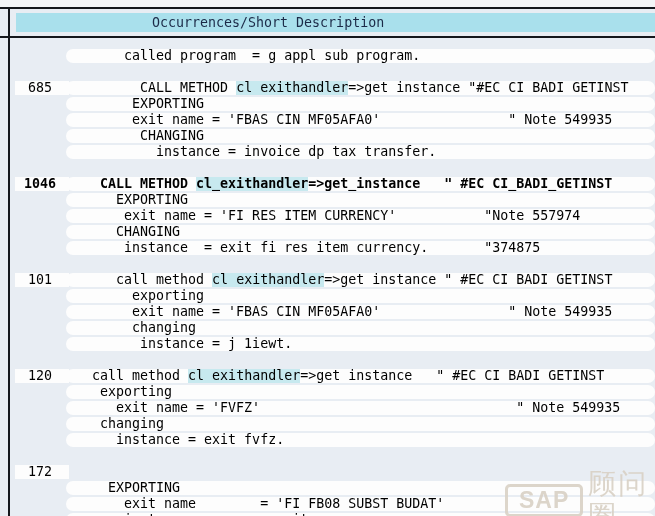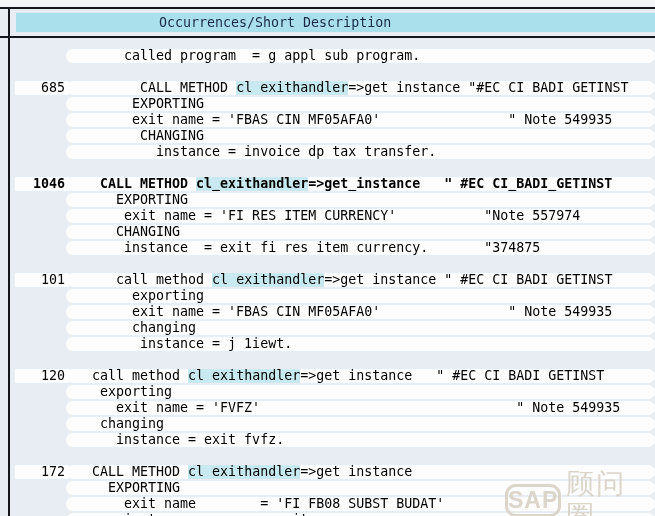--- a/index.html
+++ b/index.html
@@ -8,39 +8,39 @@
     position:relative; width:655px; height:516px; overflow:hidden;
     background:var(--page-bg,#e8edf3);
     font-family:"DejaVu Sans Mono","Liberation Mono",monospace;
     font-size:13.3px; color:var(--code-text,#000);
   }
   .top-strip { position:absolute; top:0; left:0; right:0; height:7px; background:var(--top-strip-bg,#f3f5f7); }
   .hline { position:absolute; left:0; right:0; height:2px; background:var(--line-color,#14171c); }
   .hline.top { top:7px; }
   .hline.under-header { top:36px; }
   .vline { position:absolute; left:8px; top:7px; bottom:0; width:2px; background:var(--line-color,#14171c); }
-  .header-band { position:absolute; left:16px; right:0; top:13px; height:19px; background:var(--header-bg,#a9e0ec);padding-left:7px; }
+  .header-band { position:absolute; left:16px; right:0; top:13px; height:19px; background:var(--header-bg,#a9e0ec); }
   .header-band .title { display:block; line-height:19px; padding-left:136px; color:var(--header-text,#1b2a47); white-space:pre; }
   .row { position:absolute; left:0; right:0; height:14px; line-height:14px; }
   .num {
     position:absolute; left:15px; width:54px; height:14px;
-    background:var(--row-bg,#fdfdfd); text-align:right; padding-right:4px;
+    background:var(--row-bg,#fdfdfd); text-align:center; padding-right:4px;
   }
   .code {
     position:absolute; left:66px; right:0; height:14px;
     background:var(--row-bg,#fdfdfd); white-space:pre; padding-left:2px; overflow:hidden;border-radius:7px;
   }
   .hl { background:var(--highlight-bg,#c7e9ef);margin-top:44px; }
   .watermark {
     position:absolute; left:505px; top:468px; z-index:3;
     display:flex; align-items:center; gap:5px;
     color:var(--watermark-color,#d9d1c5); opacity:.9;
   }
   .wm-box {
-    border:3px solid currentColor; border-radius:11px; padding:0 0;
+    border:3px solid currentColor; border-radius:5px; padding:0 11px;
     font-family:"Liberation Sans",sans-serif; font-weight:bold; font-size:23px;
     letter-spacing:1px; line-height:27px;
   }
   .wm-text { font-family:"DejaVu Sans",sans-serif; font-size:28px; letter-spacing:2px; line-height:32px; }
 </style>
 </head>
 <body>
 
 <div class="screen" id="screen" style="--page-bg: #e8edf3; --top-strip-bg: #f3f5f7; --line-color: #14171c; --header-bg: #a9e0ec; --header-text: #1b2a47; --row-bg: #fdfdfd; --code-text: #000000; --highlight-bg: #c7e9ef; --watermark-color: #d9d1c5;">
   <div class="top-strip"></div>
@@ -116,21 +116,20 @@
         <div class="code">      exit_name = 'FVFZ'                                " Note 549935</div>
       </div>
       <div class="row" style="top: 417px;">
         <div class="code">    changing</div>
       </div>
       <div class="row" style="top: 433px;">
         <div class="code">      instance = exit_fvfz.</div>
       </div>
       <div class="row" style="top: 465px;">
         <div class="num">172</div>
-        <div class="code">   CALL METHOD <span class="hl">cl_exithandler</span>=&gt;get_instance</div>
       </div>
       <div class="row" style="top: 481px;">
         <div class="code">     EXPORTING</div>
       </div>
       <div class="row" style="top: 497px;">
         <div class="code">       exit_name        = 'FI_FB08_SUBST_BUDAT'</div>
       </div>
       <div class="row" style="top: 513px;">
         <div class="code">       instance         = exit.</div>
       </div>

